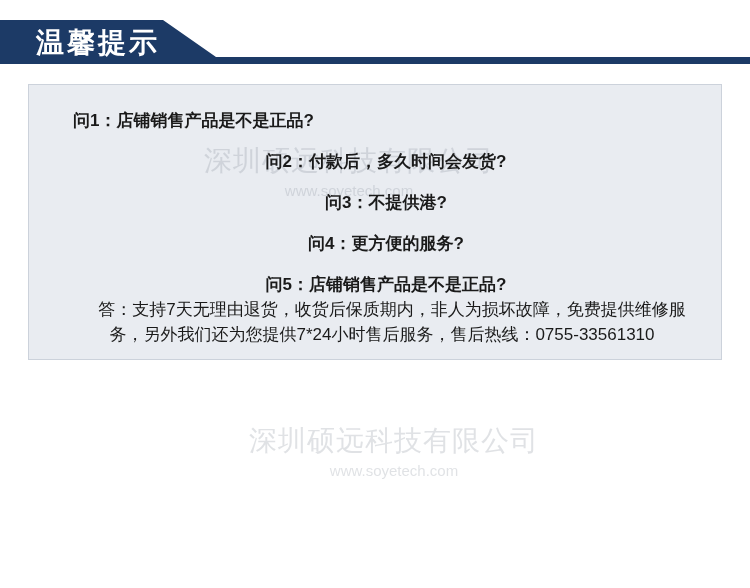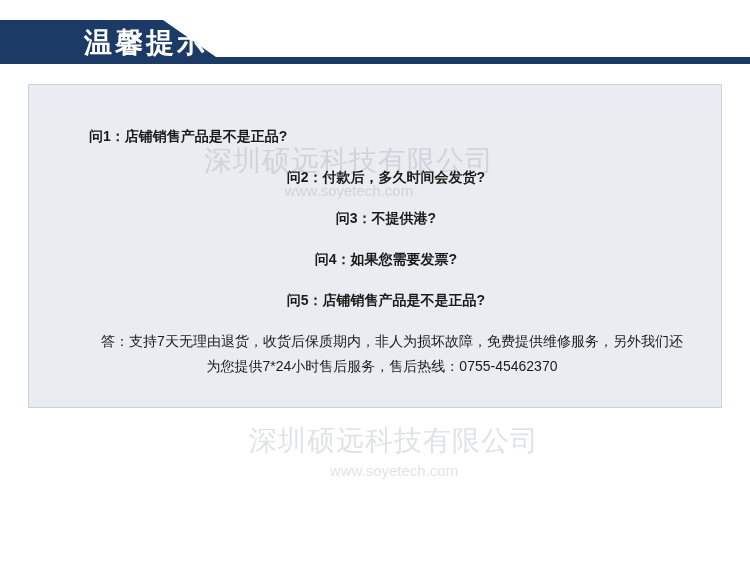--- a/index.html
+++ b/index.html
@@ -6,31 +6,31 @@
   body{
     width:750px;height:588px;position:relative;background:#ffffff;overflow:hidden;
     font-family:"Liberation Sans","DejaVu Sans",sans-serif;
   }
   
   .banner{position:absolute;top:20px;left:0;width:750px;height:44px;}
   .banner svg{display:block;width:750px;height:44px;}
   .banner-title{
     position:absolute;top:3px;left:36px;
     font-size:28px;font-weight:bold;color:#ffffff;letter-spacing:3px;
-    line-height:40px;white-space:nowrap;margin-left:48px;
+    line-height:40px;white-space:nowrap;
   }
   
   .panel{
     position:absolute;top:84px;left:28px;width:694px;box-sizing:border-box;
     background:#e9ecf1;border:1px solid #ccd2db;
     padding:23px 22px 12px 36px;
   }
   .qa{position:relative;z-index:1;}
   .qa + .qa{margin-top:16px;text-align:center;}
-  .qa p{margin:16px;font-size:14px;line-height:25px;color:#1a1a1a;}
+  .qa p{margin:0;font-size:17px;line-height:25px;color:#1a1a1a;}
   .q{font-weight:bold;text-indent:8px;}
   .a{text-indent:20px;}
   
   .watermark{
     position:absolute;width:340px;text-align:center;z-index:0;
     pointer-events:none;color:rgba(125,133,145,0.24);white-space:nowrap;
   }
   .wm-1{top:62px;left:150px;}
   .wm-2{top:342px;left:195px;}
   .wm-company{font-size:28px;line-height:32px;letter-spacing:1px;font-family:Liberation Mono, monospace;}
@@ -63,21 +63,21 @@
 
   <div class="qa">
     <p class="q">问2：付款后，多久时间会发货?</p>
   </div>
 
   <div class="qa">
     <p class="q">问3：不提供港?</p>
   </div>
 
   <div class="qa">
-    <p class="q">问4：如果您需要发票?</p>
+    <p class="q">问4：更方便的服务?</p>
   </div>
 
   <div class="qa">
     <p class="q">问5：店铺销售产品是不是正品?</p>
-    <p class="a">答：支持7天无理由退货，收货后保质期内，非人为损坏故障，免费提供维修服务，另外我们还为您提供7*24小时售后服务，售后热线：0755-45462370</p>
+    <p class="a">答：支持7天无理由退货，收货后保质期内，非人为损坏故障，免费提供维修服务，另外我们还为您提供7*24小时售后服务，售后热线：0755-33561310</p>
   </div>
 
 </section>
 
 </body></html>

